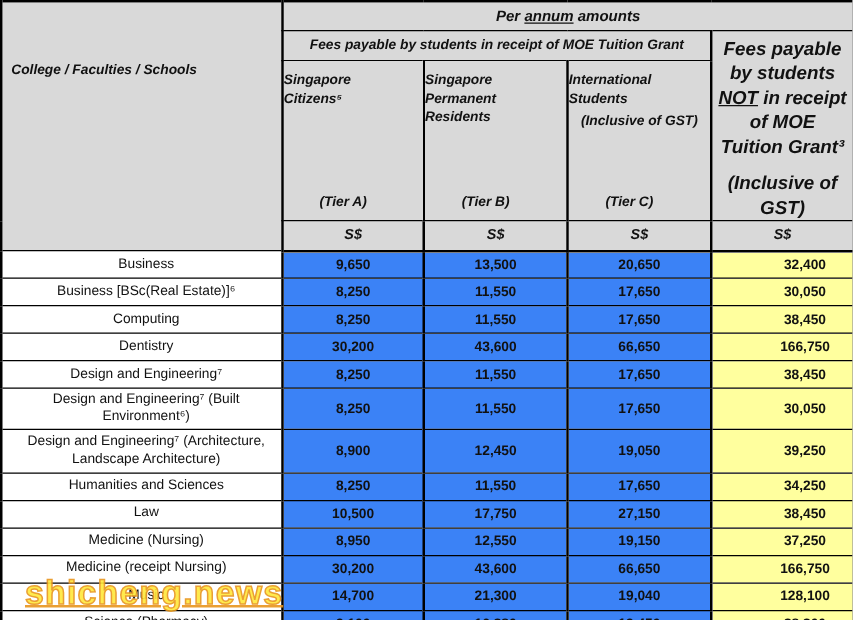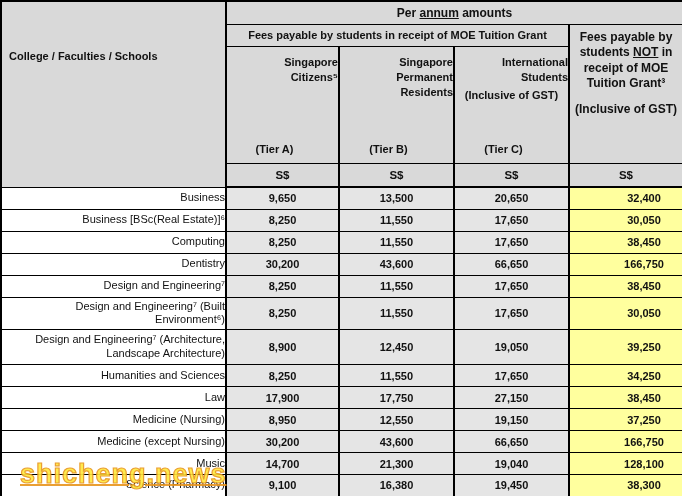--- a/index.html
+++ b/index.html
@@ -28,20 +28,21 @@
     border: 1px solid #000;
     border-left-width: 2px;
     border-right-width: 2px;
     padding: 0;
     overflow: hidden;
   }
   .hdr {
     background: var(--hdr-bg, #d9d9d9);
     font-weight: bold;
     text-align: center;
+    font-style: italic;
   }
   td.corner {
     vertical-align: top;
     text-align: left;
     padding: 48px 6px 0 7px;
     font-size: 11px;
     line-height: 1.25;
     margin-top: 16px;
   }
   td.perannum { font-size: 12px; }
@@ -53,61 +54,61 @@
   tr.r4 td { border-bottom-width: 2px; }
   td.tier-cell {
     position: relative;
     vertical-align: top;
     font-size: 11px;
   }
   .tier-title {
     padding-top: 8px;
     white-space: pre-line;
     line-height: 1.4;
-    text-align: right;
+    text-align: left;
     font-weight: bold;
   }
   .gst-note {
     margin-top: 4px;
     text-align: center;
     font-weight: bold;
   }
   .gst-note:empty { display: none; }
   .tier-label {
     position: absolute;
     left: 0;
     right: 16px;
     bottom: 8px;
     text-align: center;
     font-weight: bold;
   }
   td.ng-cell {
     vertical-align: top;
-    font-size: 12px;
+    font-size: 15px;
     line-height: 1.3;
     padding: 5px 4px 0 4px;
   }
   .ng-text { text-align: center; font-weight: bold; }
   .ng-gst { margin-top: 10px; text-align: center; font-weight: bold; }
   .u { text-decoration: underline; }
   td.ss { font-size: 11.5px; }
   tr.drow { height: 22px; }
   tr.drow-tall { height: 35px; }
   td.lbl {
     font-size: 11px;
-    text-align: right;
+    text-align: center;
     padding: 2px 0 2px 7px;
     background: #ffffff;
     line-height: 1.25;
   }
   td.num {
     font-size: 11px;
     font-weight: bold;
     text-align: center;
-    background: #e5e5e5;
+    background: #3b82f6;
   }
   td.num.hl { background: var(--hl-bg, #ffff9e); padding-left: 36px; }
   .wm {
     position: absolute;
     font-weight: bold;
     pointer-events: none;
     white-space: nowrap;
   }
   .wm-top {
     top: 5px;
@@ -233,34 +234,34 @@
       </tr>
       <tr class="drow">
         <td class="lbl">Humanities and Sciences</td>
         <td class="num">8,250</td>
         <td class="num">11,550</td>
         <td class="num">17,650</td>
         <td class="num hl">34,250</td>
       </tr>
       <tr class="drow">
         <td class="lbl">Law</td>
-        <td class="num">17,900</td>
+        <td class="num">10,500</td>
         <td class="num">17,750</td>
         <td class="num">27,150</td>
         <td class="num hl">38,450</td>
       </tr>
       <tr class="drow">
         <td class="lbl">Medicine (Nursing)</td>
         <td class="num">8,950</td>
         <td class="num">12,550</td>
         <td class="num">19,150</td>
         <td class="num hl">37,250</td>
       </tr>
       <tr class="drow">
-        <td class="lbl">Medicine (except Nursing)</td>
+        <td class="lbl">Medicine (receipt Nursing)</td>
         <td class="num">30,200</td>
         <td class="num">43,600</td>
         <td class="num">66,650</td>
         <td class="num hl">166,750</td>
       </tr>
       <tr class="drow">
         <td class="lbl">Music</td>
         <td class="num">14,700</td>
         <td class="num">21,300</td>
         <td class="num">19,040</td>

